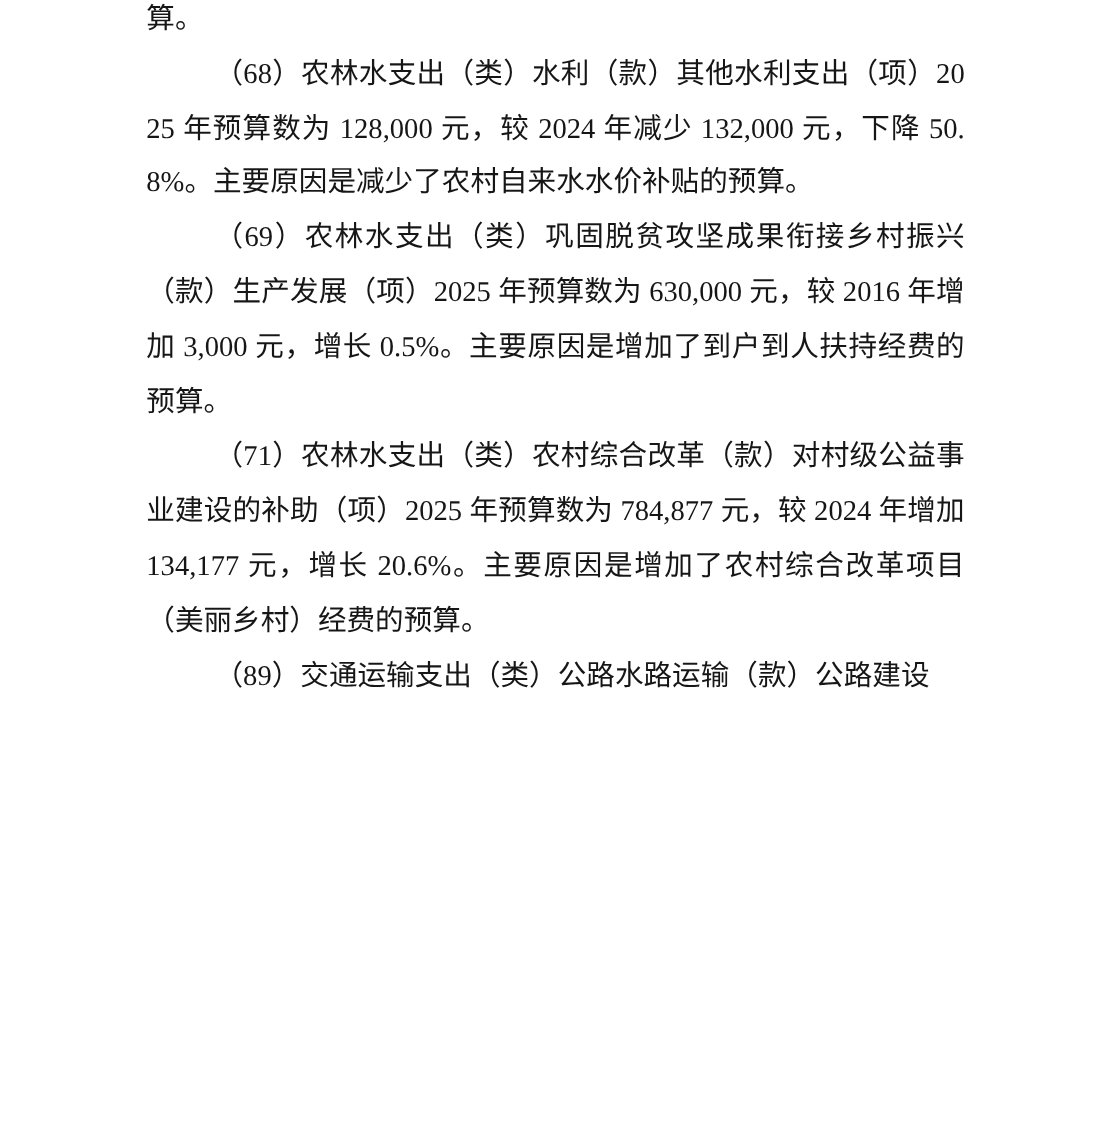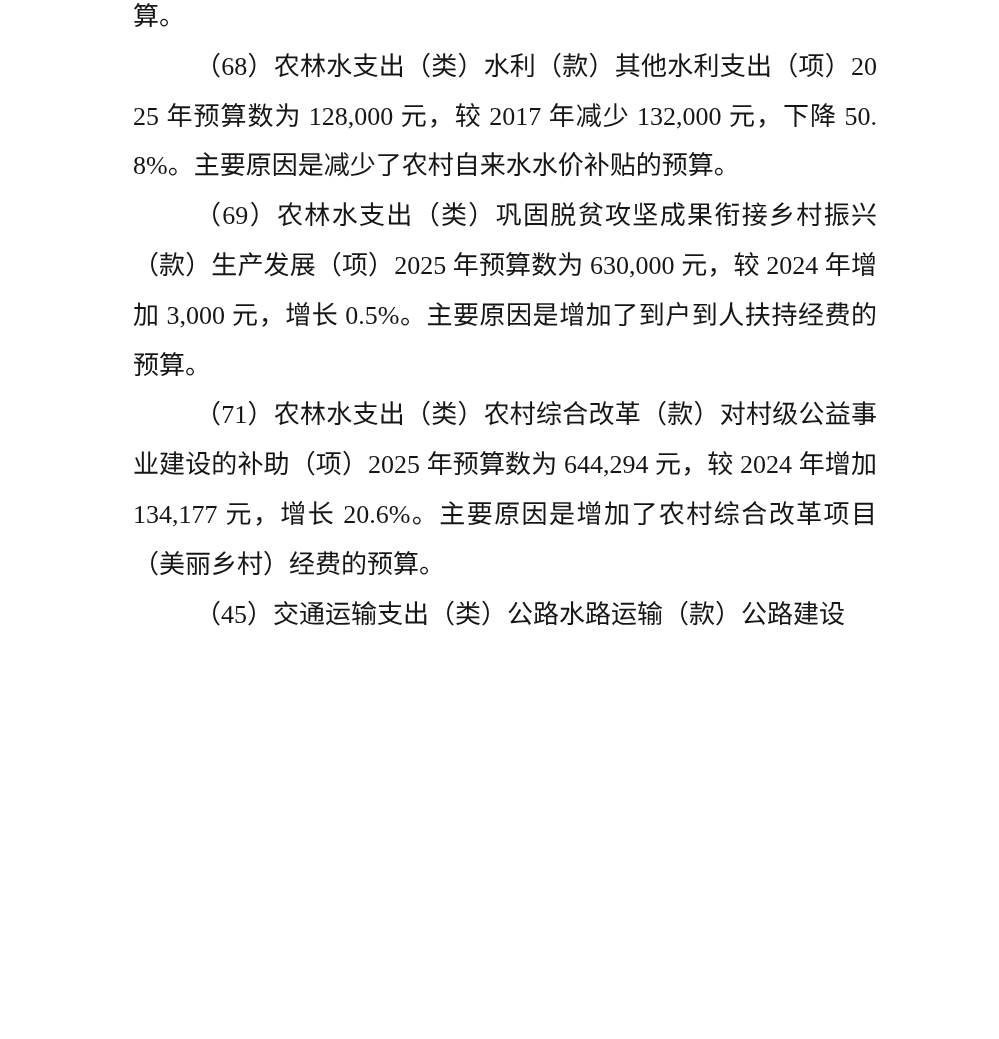--- a/index.html
+++ b/index.html
@@ -37,18 +37,18 @@
   .para.no-indent {
     text-indent: 0;
   }
 </style>
 </head>
 <body>
 
 <div class="page">
   <div class="content">
     <p class="para no-indent">算。</p>
-    <p class="para">（68）农林水支出（类）水利（款）其他水利支出（项）2025 年预算数为 128,000 元，较 2017 年减少 132,000 元，下降 50.8%。主要原因是减少了农村自来水水价补贴的预算。</p>
-    <p class="para">（69）农林水支出（类）巩固脱贫攻坚成果衔接乡村振兴（款）生产发展（项）2025 年预算数为 630,000 元，较 2024 年增加 3,000 元，增长 0.5%。主要原因是增加了到户到人扶持经费的预算。</p>
-    <p class="para">（71）农林水支出（类）农村综合改革（款）对村级公益事业建设的补助（项）2025 年预算数为 644,294 元，较 2024 年增加 134,177 元，增长 20.6%。主要原因是增加了农村综合改革项目（美丽乡村）经费的预算。</p>
-    <p class="para">（45）交通运输支出（类）公路水路运输（款）公路建设</p>
+    <p class="para">（68）农林水支出（类）水利（款）其他水利支出（项）2025 年预算数为 128,000 元，较 2024 年减少 132,000 元，下降 50.8%。主要原因是减少了农村自来水水价补贴的预算。</p>
+    <p class="para">（69）农林水支出（类）巩固脱贫攻坚成果衔接乡村振兴（款）生产发展（项）2025 年预算数为 630,000 元，较 2016 年增加 3,000 元，增长 0.5%。主要原因是增加了到户到人扶持经费的预算。</p>
+    <p class="para">（71）农林水支出（类）农村综合改革（款）对村级公益事业建设的补助（项）2025 年预算数为 784,877 元，较 2024 年增加 134,177 元，增长 20.6%。主要原因是增加了农村综合改革项目（美丽乡村）经费的预算。</p>
+    <p class="para">（89）交通运输支出（类）公路水路运输（款）公路建设</p>
   </div>
 </div>
 
 </body></html>

